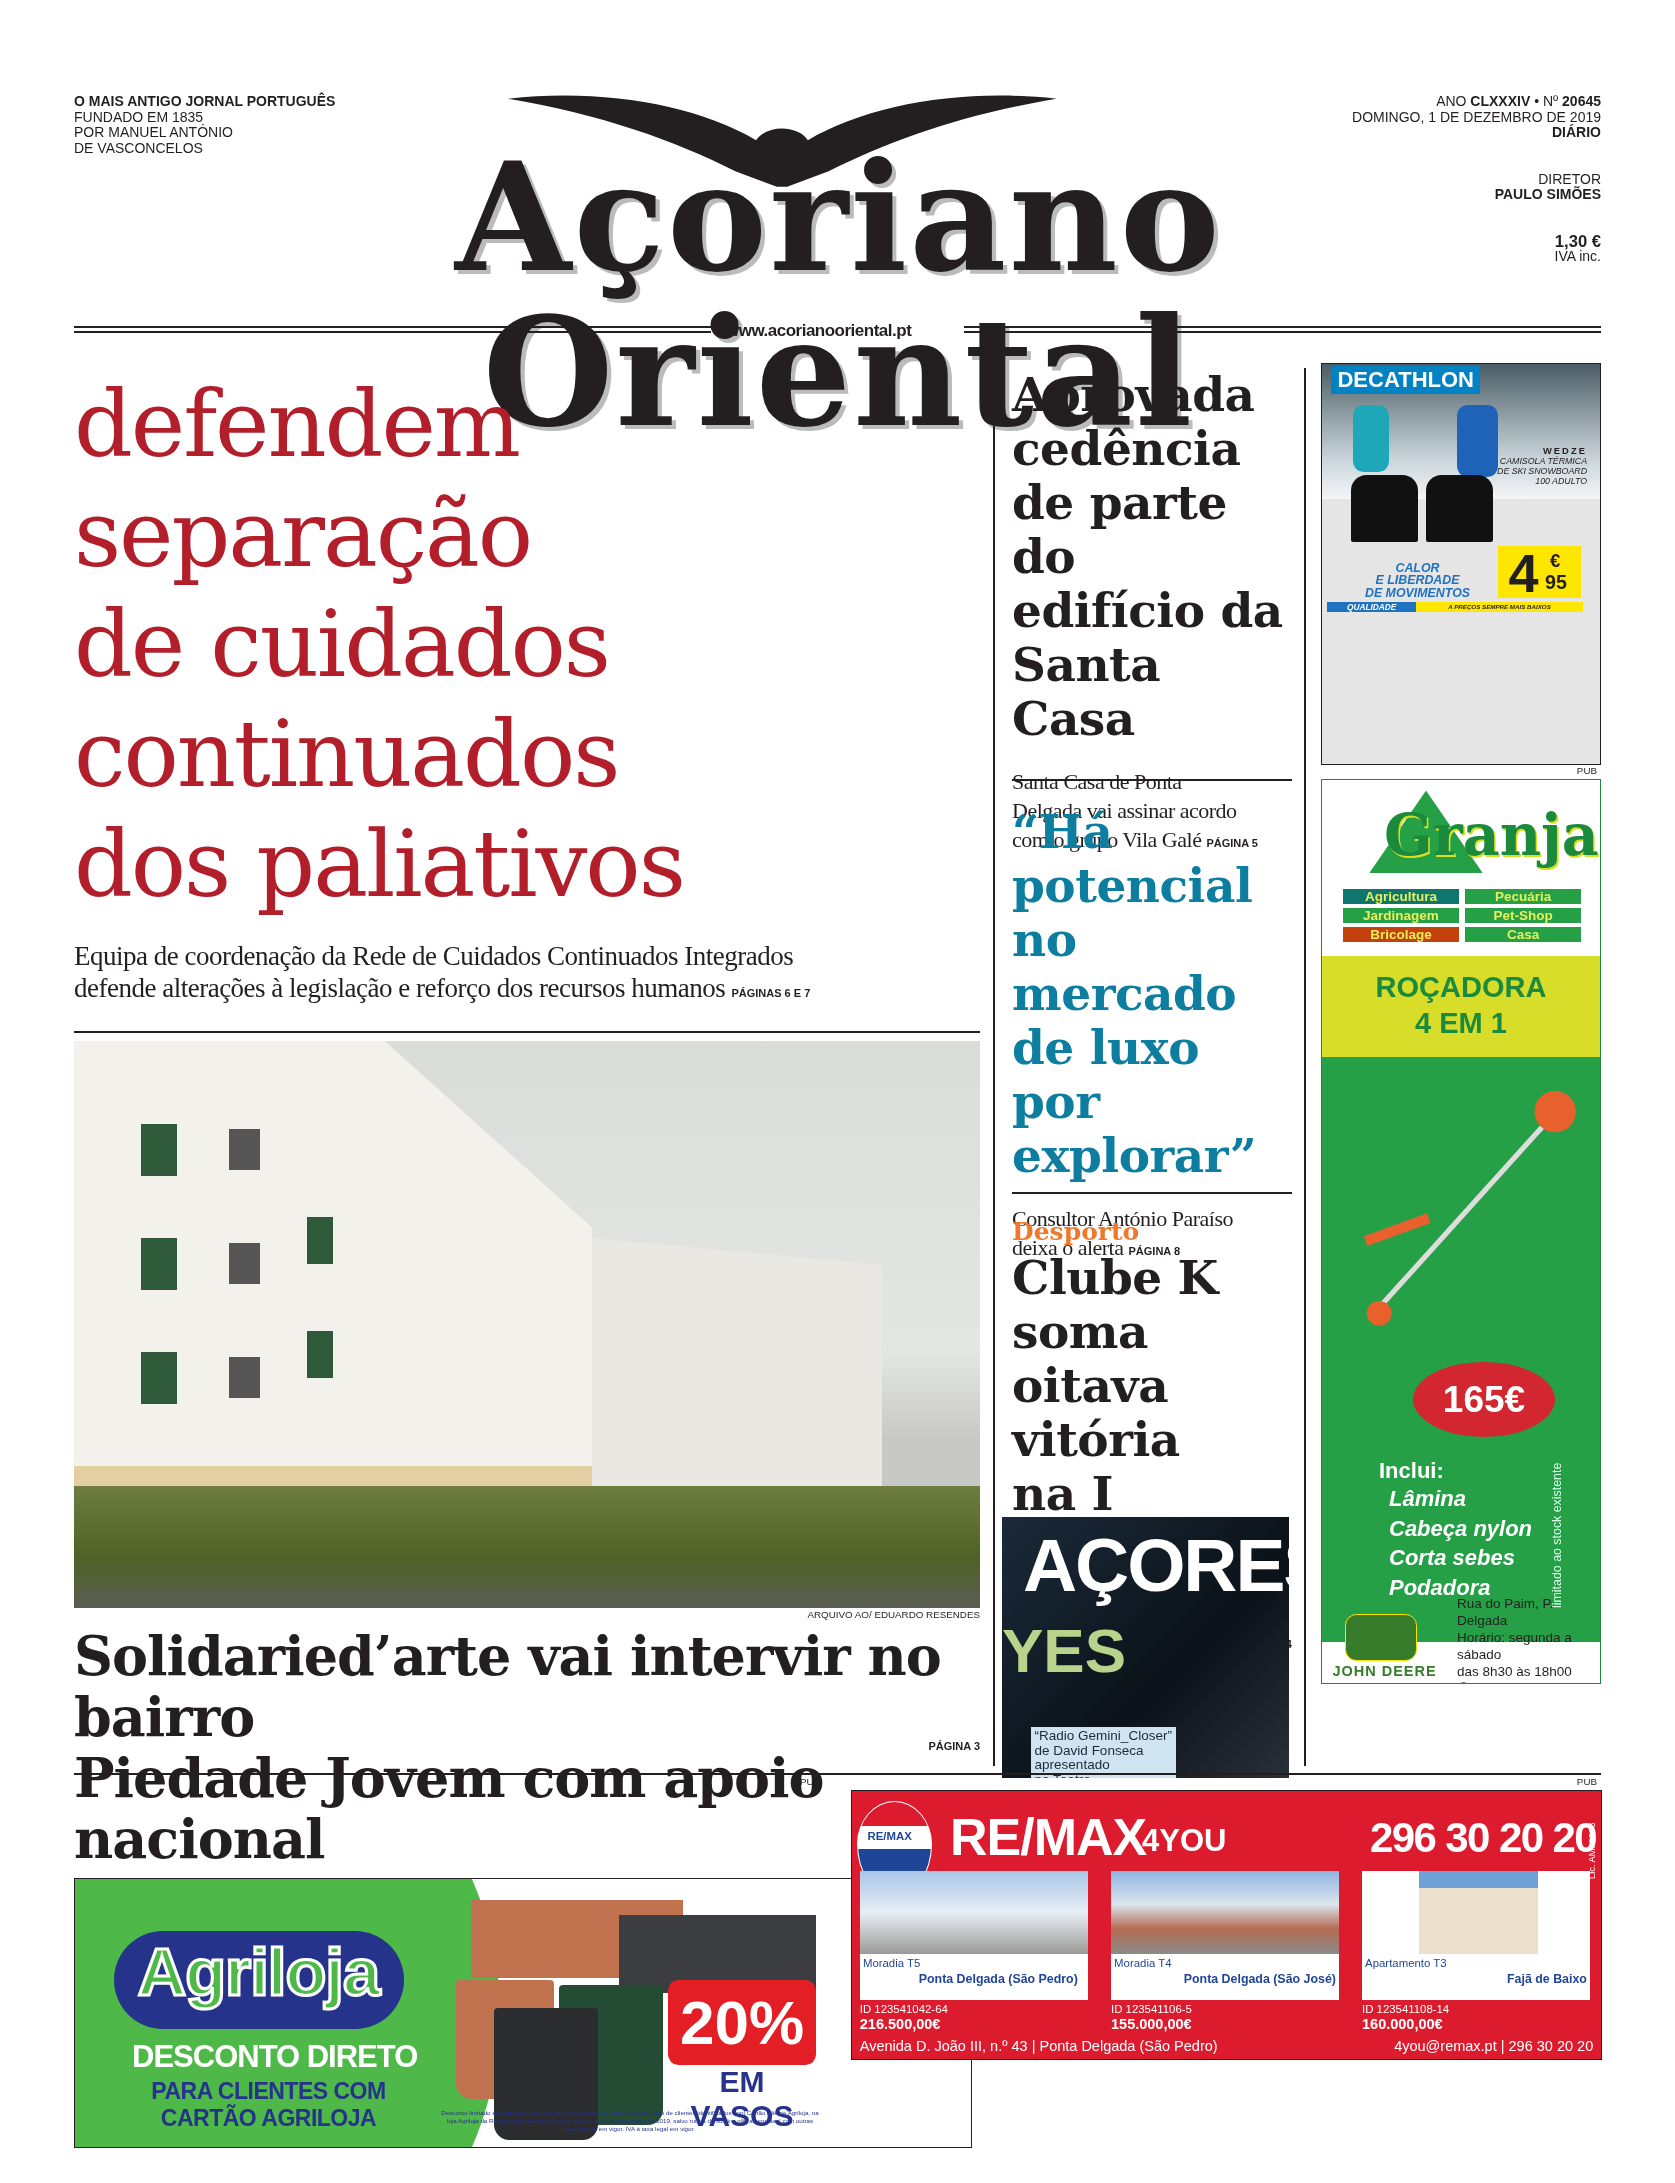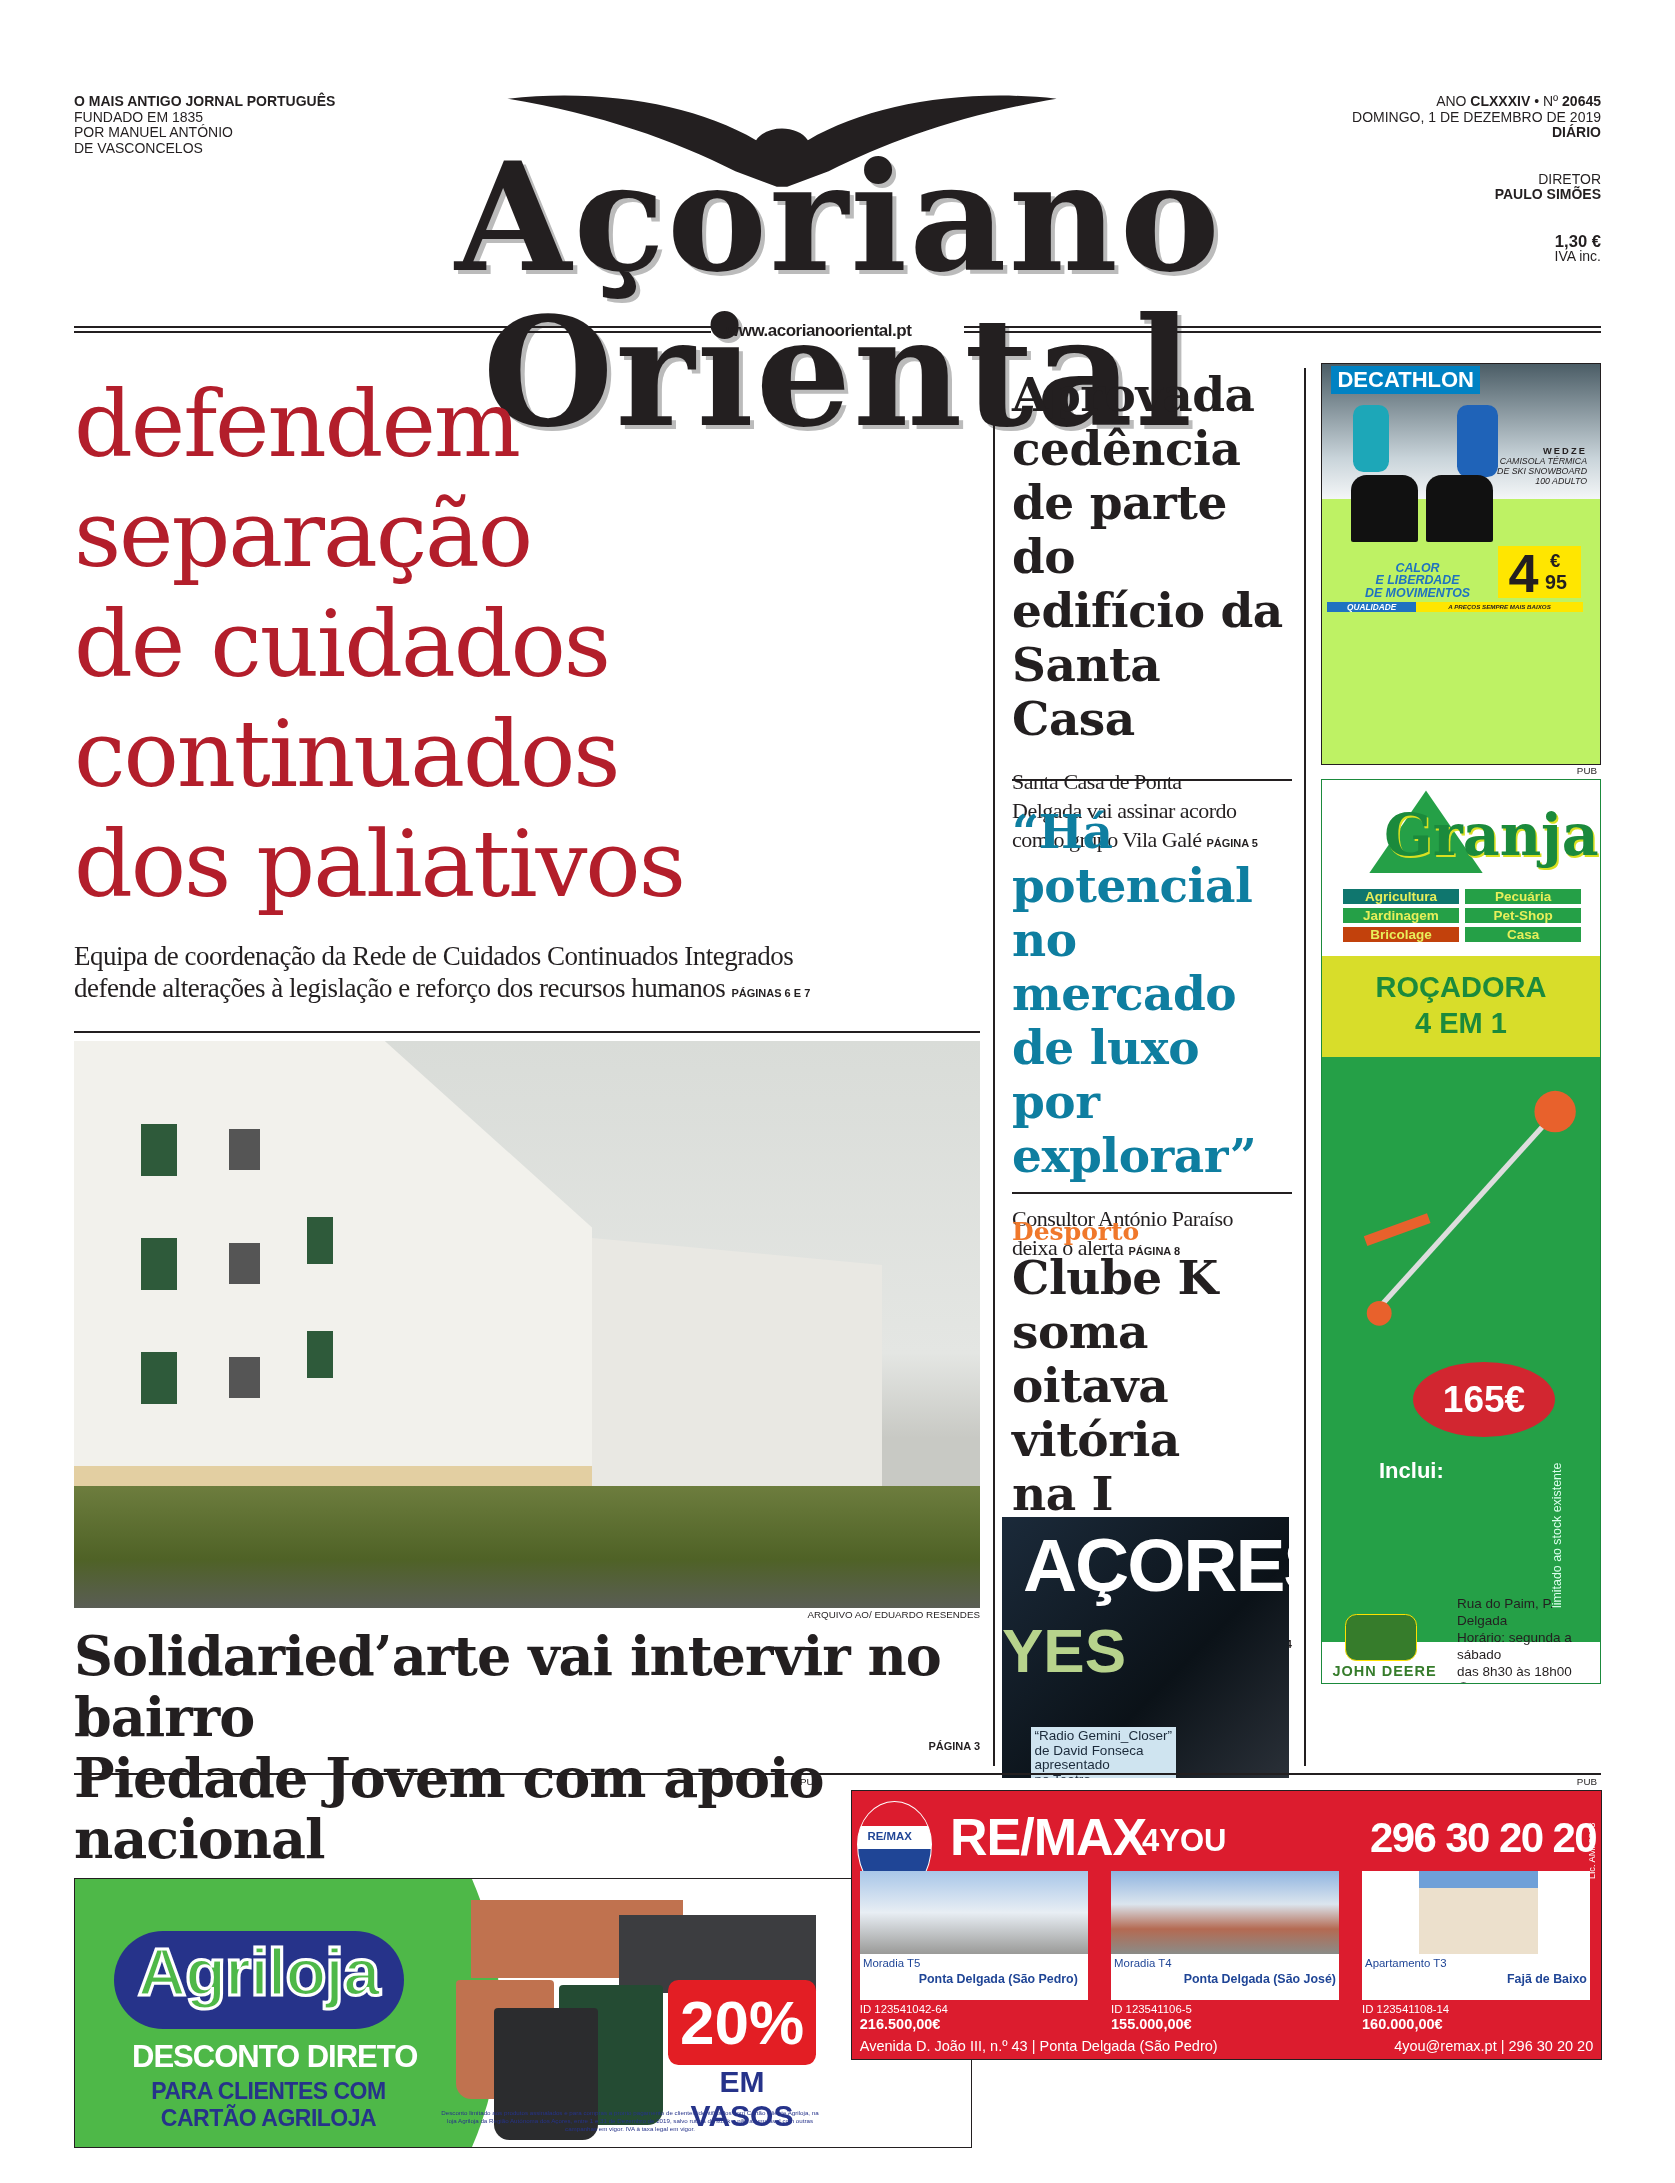--- a/index.html
+++ b/index.html
@@ -159,21 +159,21 @@
   <div style="position:absolute; left:21px; top:5.2px; font-size:75px; font-weight:bold; color:#fff; letter-spacing:-2.1px;">AÇORES</div>
   <div style="position:absolute; left:0; top:98px; font-size:62px; font-weight:bold; color:#b7d38c;">YES</div>
   <div style="position:absolute; left:28.5px; top:210px; font-size:13.5px; line-height:14.5px; color:#1b2a3a; background:#cfe4f0; padding:2.1px 4.1px;">
     <div>“Radio Gemini_Closer”</div>
     <div>de David Fonseca</div>
     <div>apresentado</div>
     <div>no Teatro</div>
   </div>
 </div>
 
-<div class="abs adbox" style="left:1321px; top:363px; width:280px; height:402px; border:1.6px solid #231f20; background:#bef264;">
+<div class="abs adbox" style="left:1321px; top:363px; width:280px; height:402px; border:1.6px solid #231f20; background:#e5e5e5;">
   <div style="position:absolute; left:0; top:0; width:100%; height:135px; background:linear-gradient(180deg,#4b5d66,#c9d4da 70%,#f4f6f7);"></div>
   <div style="position:absolute; left:31px; top:41px; width:36px; height:67px; background:#1da7b8; border-radius:10.4px;"></div>
   <div style="position:absolute; left:135px; top:41px; width:41px; height:72px; background:#1f63b8; border-radius:10.4px;"></div>
   <div style="position:absolute; left:9.3px; top:1.6px; background:#0082c3; color:#fff; font-weight:bold; font-size:22px; padding:1px 6.2px;">DECATHLON</div>
   <div style="position:absolute; right:13px; top:82px; font-weight:bold; font-size:9.3px; letter-spacing:2.1px;">WEDZE</div>
   <div style="position:absolute; right:13px; top:93px; font-style:italic; font-size:8.8px; line-height:9.8px; text-align:right;">
     <div>CAMISOLA TÉRMICA</div>
     <div>DE SKI SNOWBOARD</div>
     <div>100 ADULTO</div>
   </div>
@@ -211,20 +211,26 @@
   </div>
   <div style="position:absolute; left:0; top:277px; width:100%; height:585px; background:#25a047;"></div>
   <svg style="position:absolute; left:21px; top:290px;" width="238" height="259" viewBox="0 0 460 500">
     <line x1="60" y1="470" x2="430" y2="60" stroke="#ddd" stroke-width="10"></line>
     <circle cx="410" cy="80" r="40" fill="#e8612c"></circle>
     <rect x="40" y="300" width="130" height="20" fill="#e8612c" transform="rotate(-20 100 310)"></rect>
     <circle cx="70" cy="470" r="24" fill="#e8612c"></circle>
   </svg>
   <div style="position:absolute; left:91px; top:582px; width:142px; height:75px; border-radius:50%; background:#d22630; color:#fff; font-weight:bold; font-size:37px; text-align:center; line-height:75px;">165€</div>
   <div style="position:absolute; left:57px; top:678px; color:#fff; font-weight:bold; font-size:22px;">Inclui:</div>
+  <div style="position:absolute; left:67px; top:704px; color:#fff; font-weight:bold; font-style:italic; font-size:22px; line-height:29.5px;">
+    <div>Lâmina</div>
+    <div>Cabeça nylon</div>
+    <div>Corta sebes</div>
+    <div>Podadora</div>
+  </div>
   <div style="position:absolute; left:228px; top:828px; width:207px; color:#dfe; font-size:12.4px; transform:rotate(-90deg); transform-origin:left top;">limitado ao stock existente</div>
   <div style="position:absolute; left:0; top:862px; width:100%; height:43px; background:#fff;"></div>
   <div style="position:absolute; left:23px; top:834px; width:72px; height:47px; background:#367c2b; border-radius:11.4px; border:1.6px solid #fde100;"></div>
   <div style="position:absolute; left:10.4px; top:883px; font-size:14.5px; font-weight:bold; color:#367c2b; letter-spacing:1px;">JOHN DEERE</div>
   <div style="position:absolute; left:135px; top:815px; font-size:13.5px; line-height:17px;">
     <div>Rua do Paim, P. Delgada</div>
     <div>Horário: segunda a sábado</div>
     <div>das 8h30 às 18h00</div>
     <div style="font-weight:bold; font-size:15.5px;"><span>✆</span> <span>296 302 540</span></div>
   </div>

